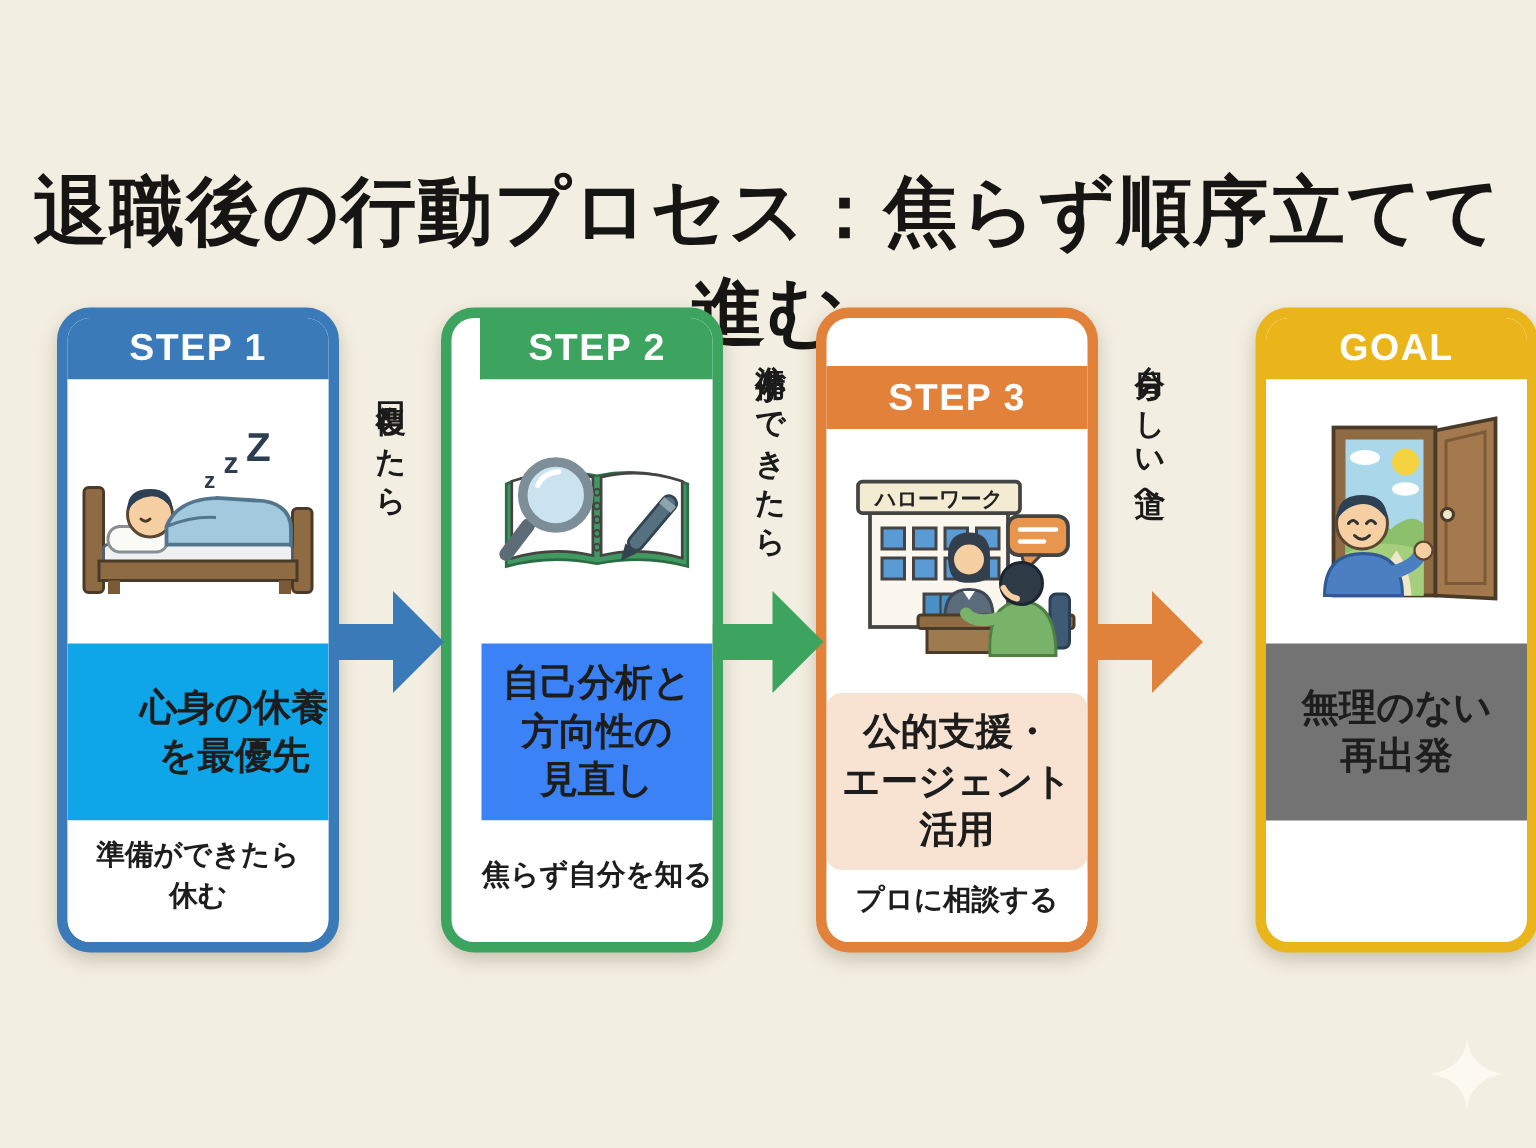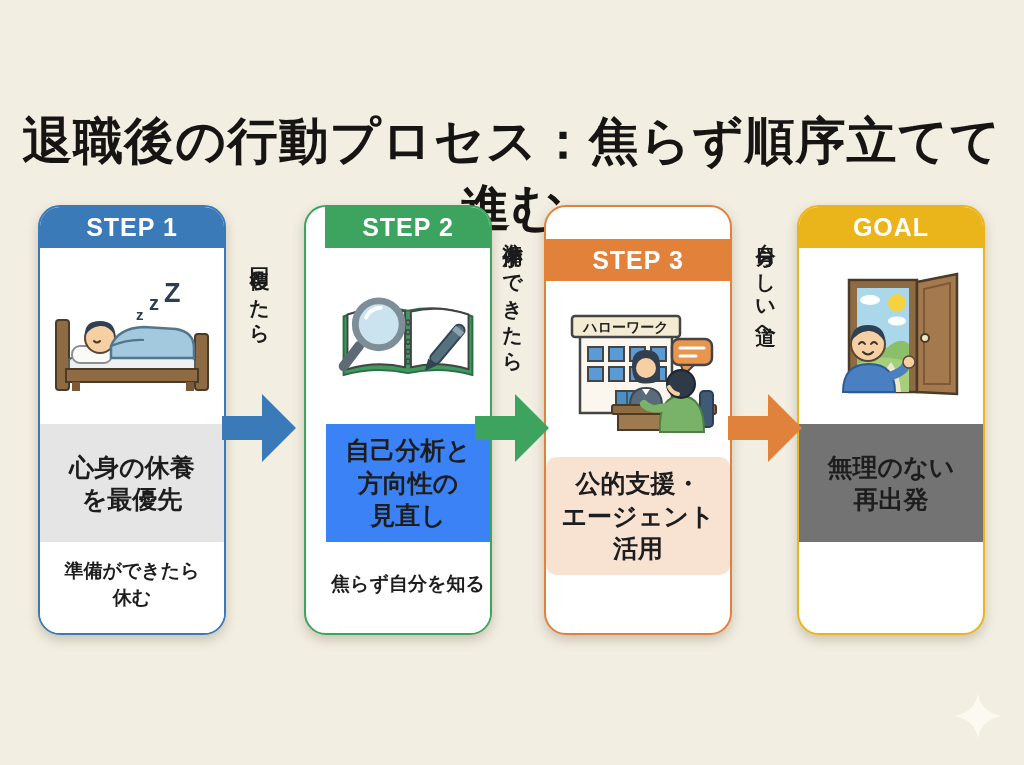--- a/index.html
+++ b/index.html
@@ -1,23 +1,23 @@
 <!DOCTYPE html>
 <html><head>
 <meta charset="utf-8">
 <style>
   html,body{margin:0;padding:0;background:#f2eee1;}
   .canvas{position:relative;width:1024px;height:765px;background:#f2eee1;overflow:hidden;
           font-family:"Liberation Sans","DejaVu Sans",sans-serif;}
   .title{position:absolute;top:74px;left:0;width:100%;text-align:center;
          font-size:50px;font-weight:800;color:#171513;letter-spacing:1px;}
-  .card{position:absolute;top:205px;width:188px;height:430px;border:2px solid #ef4444;
+  .card{position:absolute;top:205px;width:188px;height:430px;border:7px solid #ef4444;
         border-radius:22px;background:#fff;box-sizing:border-box;overflow:hidden;
         display:flex;flex-direction:column;box-shadow:0 5px 12px rgba(96,83,56,.28);}
-  .c0{left:38px;} .c1{left:304px;padding-left:20px;} .c2{left:544px;} .c3{left:797px;}
+  .c0{left:38px;} .c1{left:294px;padding-left:20px;} .c2{left:544px;} .c3{left:797px;}
   .card-header{height:42px;flex:0 0 42px;display:flex;align-items:center;justify-content:center;
                color:#ffffff;font-weight:700;font-size:25px;letter-spacing:1px;margin:-1px -1px 0 -1px;}
   .card-illu{flex:0 0 176px;background:#fff;display:flex;align-items:center;justify-content:center;}
   .card-band{flex:0 0 118px;display:flex;align-items:center;justify-content:center;text-align:center;
              font-size:25px;font-weight:700;color:#1d1d1d;line-height:1.3;white-space:pre-line;}
   .card-sub{flex:1;display:flex;align-items:center;justify-content:center;text-align:center;
             background:#fff;font-size:19px;font-weight:700;color:#1d1d1d;line-height:1.4;
             white-space:pre-line;padding-bottom:6px;}
   .arrow-label{position:absolute;writing-mode:vertical-rl;text-orientation:upright;
                font-size:20px;font-weight:700;color:#1b1b1b;letter-spacing:3px;}
@@ -49,21 +49,21 @@
         <rect x="24" y="110" width="8" height="9" fill="#7c5a38"></rect>
         <rect x="138" y="110" width="8" height="9" fill="#7c5a38"></rect>
         <rect x="24" y="74" width="40" height="17" rx="8" fill="#fafaf7" stroke="#8a8f94" stroke-width="2"></rect>
         <circle cx="52" cy="66" r="15" fill="#f6cfa2" stroke="#5a4632" stroke-width="2"></circle>
         <path d="M37,64 Q36,49 52,49 Q67,49 67,63 Q60,53 52,54 Q42,55 37,64 Z" fill="#2e4053"></path>
         <path d="M46,69 q3,3 6,0" stroke="#4a3a28" stroke-width="2" fill="none" stroke-linecap="round"></path>
         <path d="M63,86 L63,74 Q70,56 96,55 L128,57 Q146,60 146,76 L146,86 Z" fill="#a2c9de" stroke="#54768c" stroke-width="2.5"></path>
         <path d="M63,74 Q80,67 96,68" stroke="#54768c" stroke-width="2" fill="none"></path>
       </svg>
     </div>
-    <div class="card-band" style="background: #e5e5e5;">
+    <div class="card-band" style="background: #0ea5e9; justify-content: flex-end;">
       <span>心身の休養
 を最優先</span>
     </div>
     <div class="card-sub">
       <span>準備ができたら
 休む</span>
     </div>
   </section>
 
   <section class="card c1" style="border-color: rgb(61, 164, 95);">
@@ -134,23 +134,26 @@
         <path d="M112,102 Q96,106 90,99" stroke="#79b36a" stroke-width="8" fill="none" stroke-linecap="round"></path>
         <circle cx="127" cy="79" r="14" fill="#2e3a46" stroke="#1d2630" stroke-width="2"></circle>
         <path d="M115,82 q3,6 9,7" stroke="#f6cfa2" stroke-width="4" fill="none" stroke-linecap="round"></path>
       </svg>
     </div>
     <div class="card-band" style="background: rgb(248, 227, 210); border-radius: 10px;">
       <span>公的支援・
 エージェント
 活用</span>
     </div>
-  </section>
-
-  <section class="card c3" style="border-color: rgb(234, 181, 27);">
+    <div class="card-sub">
+      <span>プロに相談する</span>
+    </div>
+  </section>
+
+  <section class="card c3" style="border-color: rgb(234, 181, 27); margin-left: 40px;">
     <header class="card-header" style="background: rgb(234, 181, 27);">
       <span>GOAL</span>
     </header>
     <div class="card-illu">
       <svg width="168" height="128" viewBox="0 0 168 128">
         <rect x="42" y="8" width="68" height="112" fill="#8f6b44" stroke="#4a3a28" stroke-width="2.5"></rect>
         <rect x="50" y="16" width="52" height="104" fill="#aad8ea"></rect>
         <circle cx="90" cy="31" r="9" fill="#f5d340"></circle>
         <ellipse cx="63" cy="28" rx="10" ry="5" fill="#ffffff"></ellipse>
         <ellipse cx="90" cy="49" rx="9" ry="4.5" fill="#ffffff"></ellipse>

